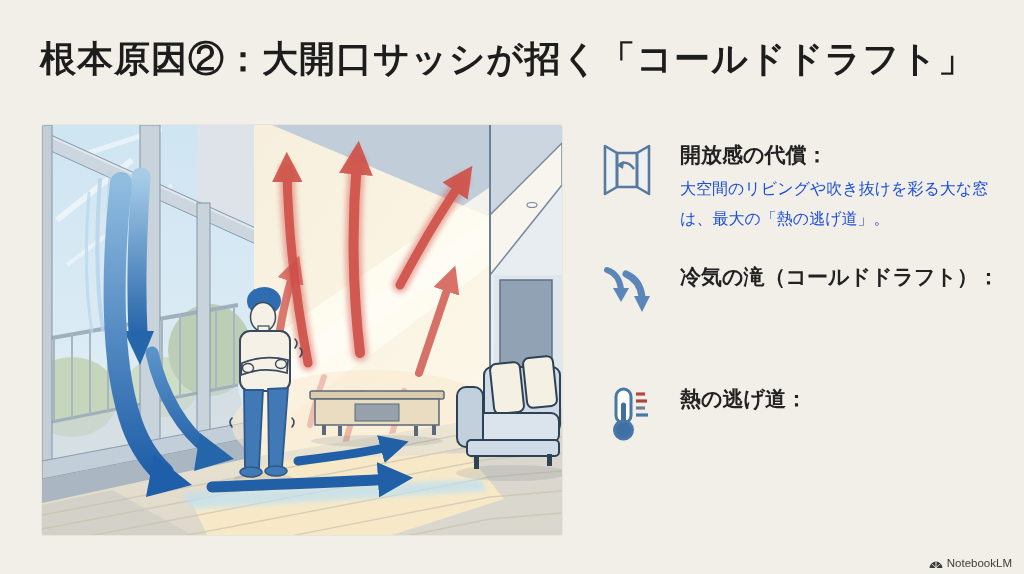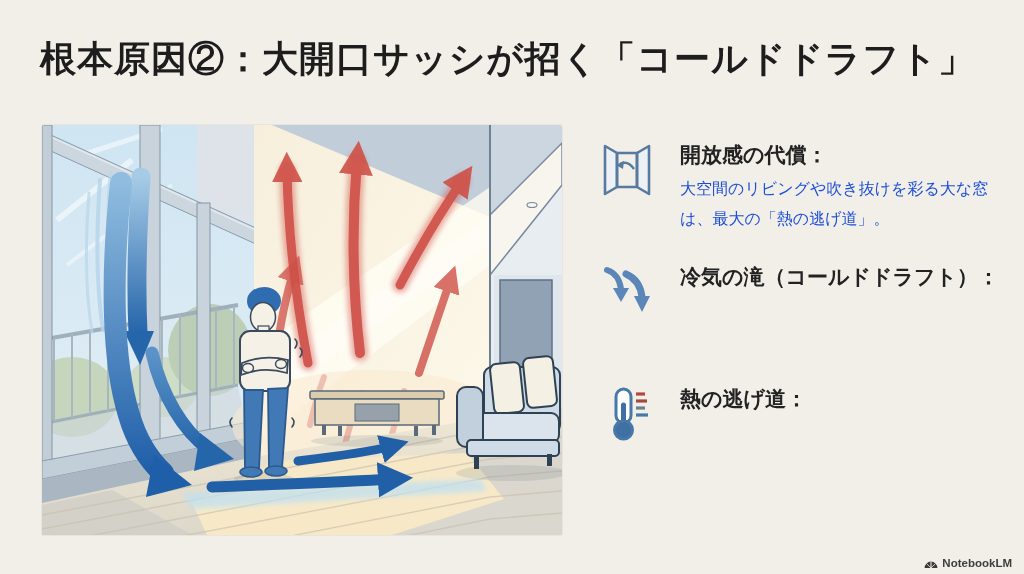--- a/index.html
+++ b/index.html
@@ -12,21 +12,21 @@
   .illustration{position:absolute;left:42px;top:125px;width:520px;height:410px;
        border-radius:2px;overflow:hidden;box-shadow:0 0 0 1px rgba(0,0,0,0.04);}
   .illustration svg{display:block;}
   .point{position:absolute;left:600px;width:414px;display:flex;gap:26px;align-items:flex-start;}
   .point-1{top:141px;} .point-2{top:263px;} .point-3{top:385px;}
   .point-icon{width:54px;height:58px;flex:0 0 54px;}
   .point-text{width:334px;}
   .point-text h3{margin:0 0 5px 0;font-size:21px;font-weight:bold;color:#222;line-height:1.35;}
   .point-text p{margin:0;font-size:16px;color:#1d4ed8;line-height:30px;}
   .watermark{position:absolute;right:12px;bottom:5px;display:flex;align-items:center;gap:4px;
-       color:#3d3d3d;font-size:11.5px;font-weight:700;}
+       color:#3d3d3d;font-size:11.5px;font-weight:400;}
   .watermark svg{display:block;}
 </style>
 </head>
 <body>
 
 <div class="slide">
 
   <h1 class="slide-title">根本原因②：大開口サッシが招く「コールドドラフト」</h1>
 
   <div class="illustration">

